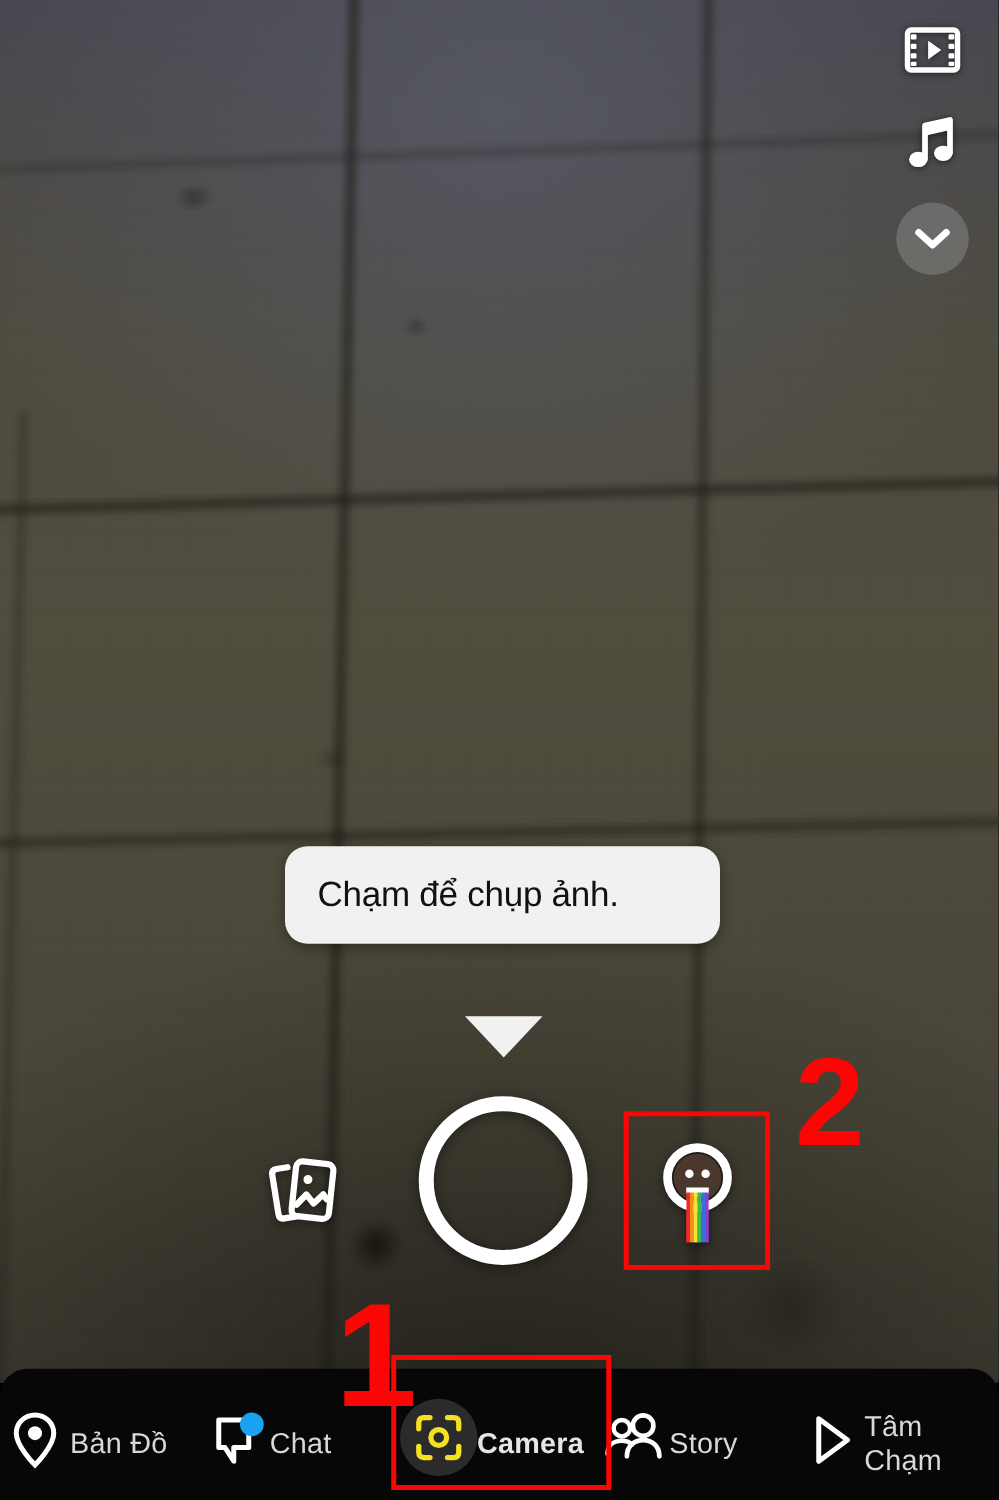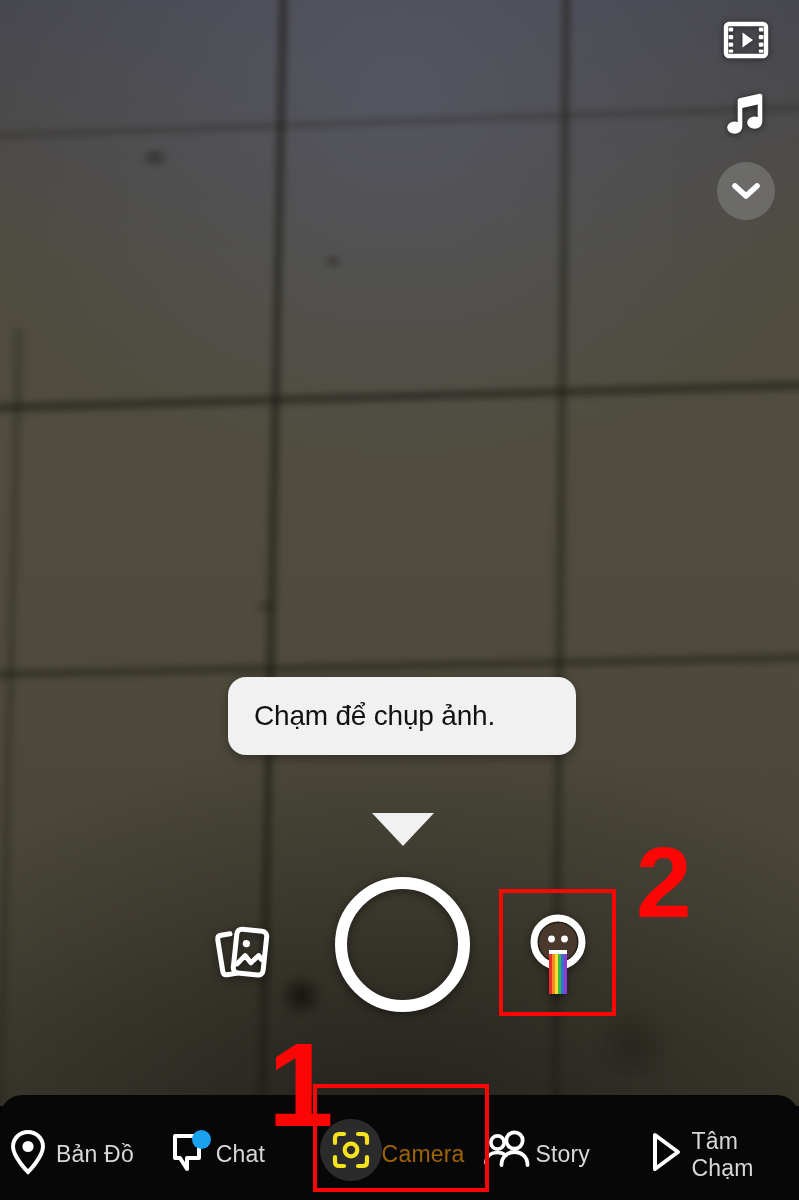--- a/index.html
+++ b/index.html
@@ -234,21 +234,22 @@
     background: #2b2b2b;
     margin-top: -5px;
   }
   .nav-label {
     margin-top: 5px;
     font-size: 23px;
     color: #d8d8d8;
     letter-spacing: 0.2px;
   }
   .nav-item.active .nav-label {
-    color: #a16207;
+    color: #e5e5e5;
+    font-weight: bold;
   }
   .chat-dot {
     position: absolute;
     right: 5px;
     top: 3px;
     width: 19px;
     height: 19px;
     border-radius: 50%;
     background: #1aa1f0;
   }

